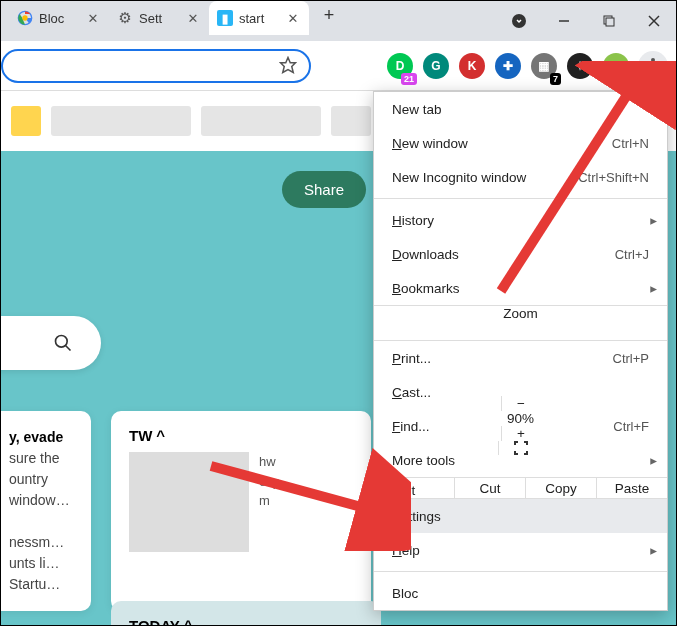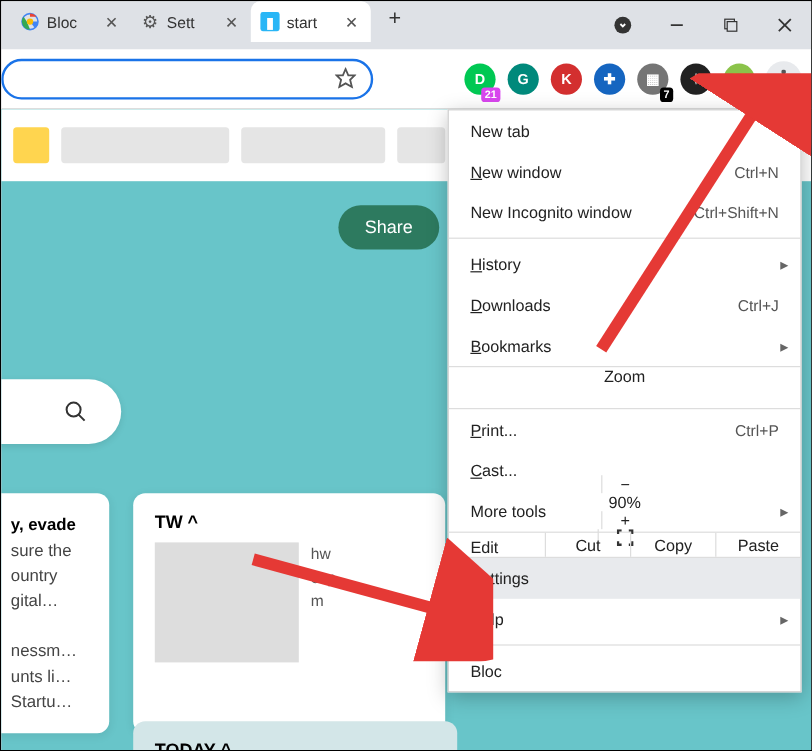--- a/index.html
+++ b/index.html
@@ -171,21 +171,21 @@
         <circle cx="10" cy="10" r="7"></circle>
         <line x1="21" y1="21" x2="15" y2="15"></line>
       </svg>
   </div>
   <div class="dots">•••</div>
   <div class="cards-row">
     <div class="card card-a">
       <div class="hl">y, evade</div>
       <div>sure the</div>
       <div>ountry</div>
-      <div>gital…</div>
+      <div>window…</div>
       <br>
       <div>nessm…</div>
       <div>unts li…</div>
       <div>Startu…</div>
     </div>
     <div class="card card-b">
       <div class="card-b-header">
           <span>TW</span> 
           <span>^</span>
         </div>
@@ -243,20 +243,24 @@
           <path d="M1 4V1h3M13 4V1h-3M1 10v3h3M13 10v3h-3"></path>
         </svg>
       </span>
   </div>
   <div class="menu-item">
       <span class="underline-first">Print...</span>
       <span class="menu-shortcut">Ctrl+P</span>
     </div>
   <div class="menu-item">
       <span class="underline-first">Cast...</span>
+    </div>
+  <div class="menu-item">
+      <span class="underline-first">Find...</span>
+      <span class="menu-shortcut">Ctrl+F</span>
     </div>
   <div class="menu-item">
       <span>More tools</span>
       <span class="menu-arrow">▸</span>
     </div>
   <div class="edit-row">
     <span class="edit-label">Edit</span>
     <span class="edit-btn">Cut</span>
     <span class="edit-btn">Copy</span>
     <span class="edit-btn">Paste</span>

